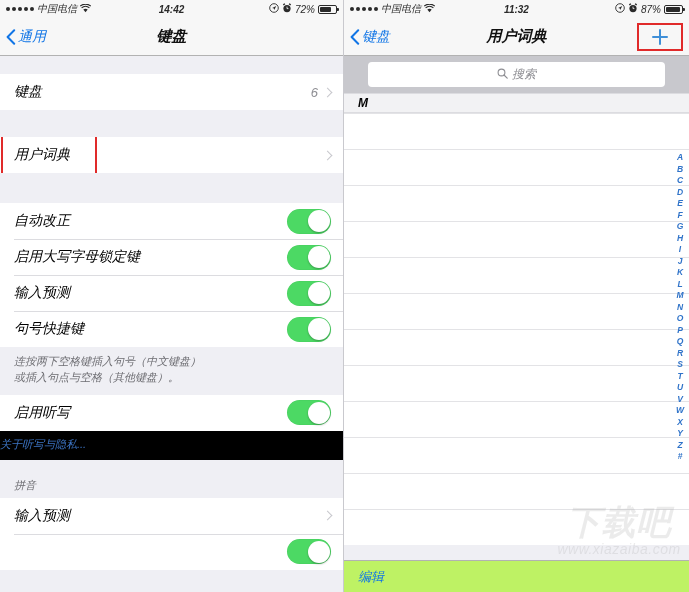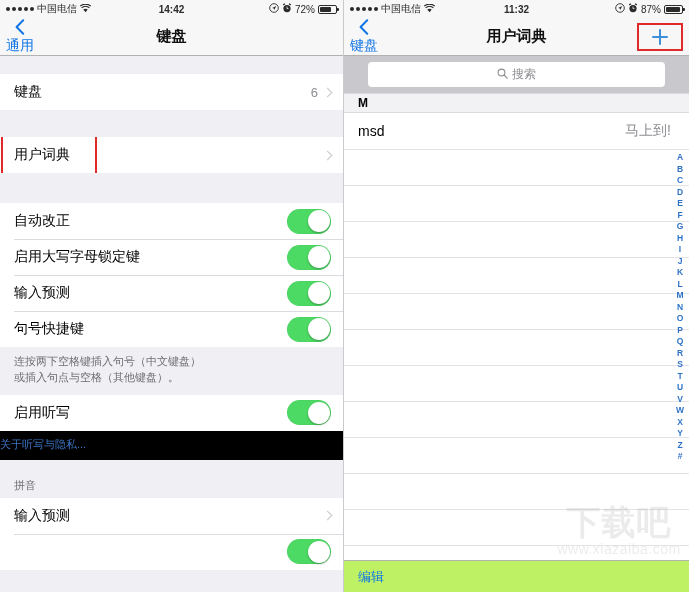--- a/index.html
+++ b/index.html
@@ -2,21 +2,21 @@
 <html><head>
 <meta charset="utf-8">
 <style>
   * { box-sizing: border-box; margin: 0; padding: 0; }
   html, body {
     width: 689px; height: 592px;
     font-family: "Liberation Sans", "DejaVu Sans", sans-serif;
     background: #ffffff;
     overflow: hidden;
   }
-  .screens { display: flex; width: 689px; height: 488px; }
+  .screens { display: flex; width: 689px; height: 488px; font-style: italic; }
 
   .phone { position: relative; height: 592px; background: #efeff4; overflow: hidden; }
   .phone.left  { width: 344px; border-right: 1px solid #c9c9ce; }
   .phone.right { width: 345px; }
 
   
   .statusbar {
     height: 18px; background: #f7f7f7;
     display: flex; align-items: center;
     font-size: 10px; color: #2a2a2a; position: relative;
@@ -44,21 +44,21 @@
     width: 2px; height: 3px; background: #2a2a2a; border-radius: 0 1px 1px 0;
   }
   .battery .fill { position: absolute; left: 1px; top: 1px; bottom: 1px; background: #2a2a2a; border-radius: 1px; }
 
   
   .navbar {
     height: 38px; background: #f7f7f7;
     border-bottom: 1px solid #b2b2b2;
     display: flex; align-items: center; position: relative; padding: 0 6px;
   }
-  .nav-back { display: flex; align-items: center; color: #1175e6; font-size: 14px; gap: 2px; cursor: pointer; flex-direction: column; }
+  .nav-back { display: flex; align-items: center; color: #1175e6; font-size: 14px; gap: 2px; cursor: pointer; }
   .nav-title {
     position: absolute; left: 0; right: 0; text-align: center;
     font-size: 15px; font-weight: bold; color: #111; pointer-events: none;
   }
   .nav-right { margin-left: auto; position: relative; z-index: 2; display:flex; align-items:center; }
   .plus-wrap {
     width: 46px; height: 28px; display: flex; align-items: center; justify-content: center;
     border: 2px solid #e02a2a; cursor: pointer; background: #f7f7f7;
   }
 
@@ -359,26 +359,20 @@
               <circle cx="4.5" cy="4.5" r="3.4" fill="none" stroke="#8e8e93" stroke-width="1.1"></circle>
               <path d="M7 7 L10.2 10.2" stroke="#8e8e93" stroke-width="1.2" stroke-linecap="round"></path>
             </svg>
         </span>
         <span>搜索</span>
       </div>
     </div>
 
     <div class="index-header">M</div>
 
-    <div>
-      <div class="entry-row">
-        <span class="term">msd</span>
-        <span class="def">马上到!</span>
-      </div>
-    </div>
 
     <div class="blank-list">
       <div class="blank-row"></div>
       <div class="blank-row"></div>
       <div class="blank-row"></div>
       <div class="blank-row"></div>
       <div class="blank-row"></div>
       <div class="blank-row"></div>
       <div class="blank-row"></div>
       <div class="blank-row"></div>

